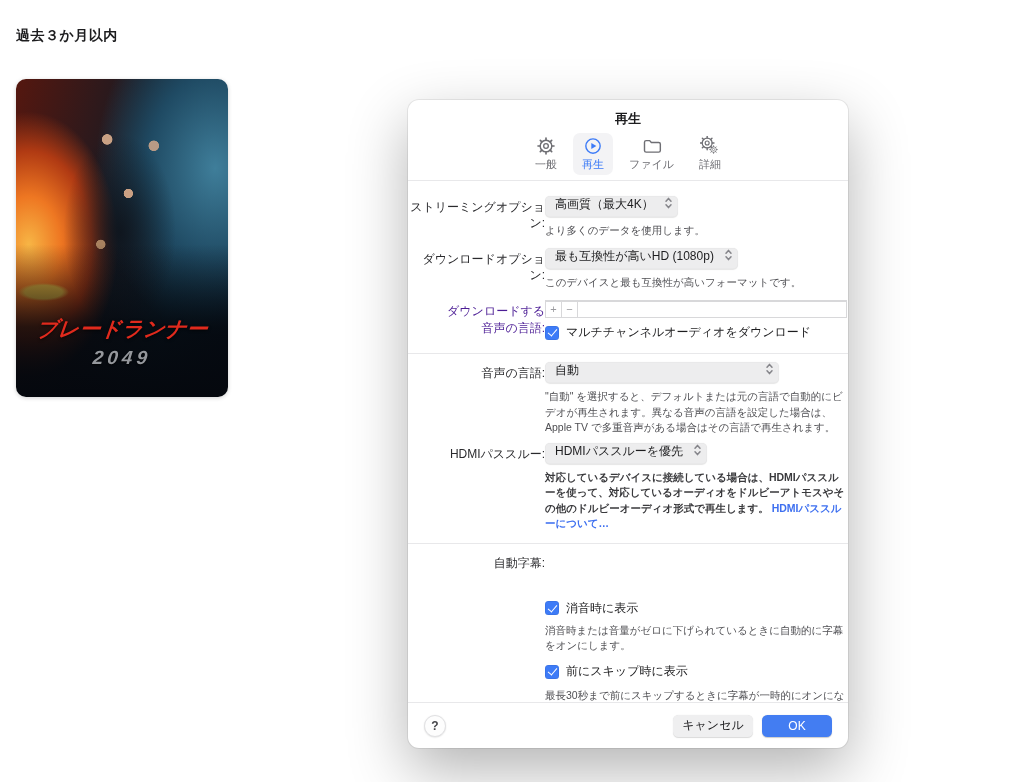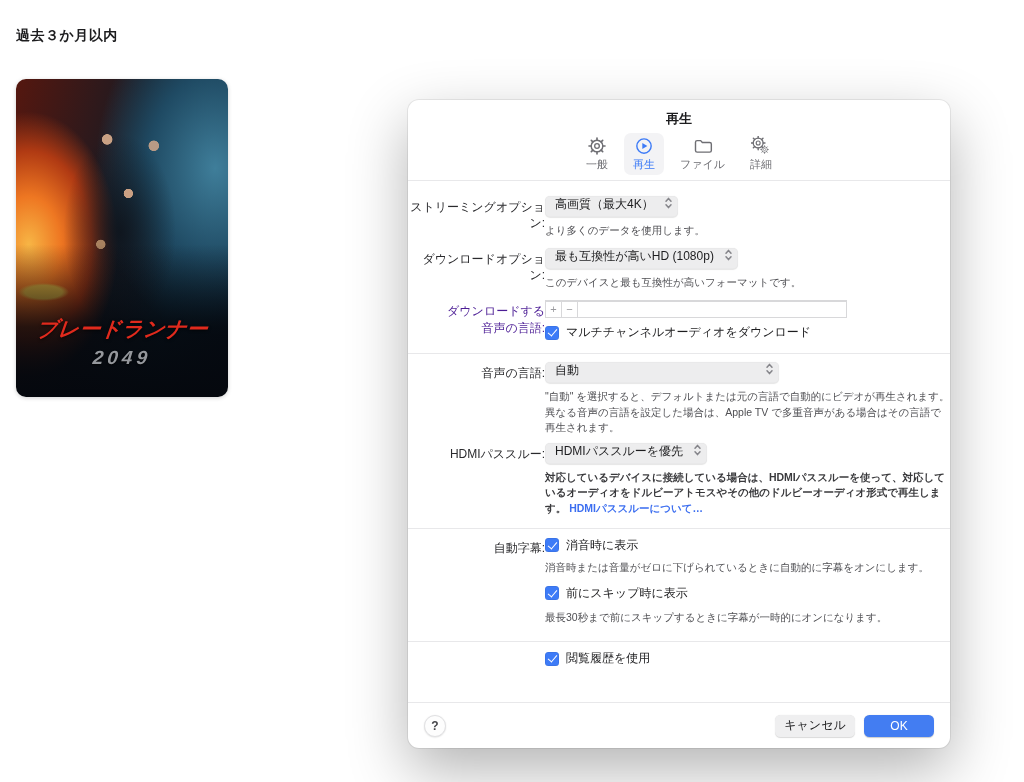--- a/index.html
+++ b/index.html
@@ -36,21 +36,21 @@
     white-space:nowrap;
   }
   .poster-subtitle {
     position:absolute; left:0; right:0; bottom:28px; text-align:center;
     font-size:19px; font-weight:800; font-style:italic; color:#94979c;
     letter-spacing:4px; transform:skewX(-6deg); text-shadow:0 1px 2px rgba(0,0,0,.8);
   }
 
   
   .dialog {
-    position:absolute; left:408px; top:100px; width:542px; height:648px;
+    position:absolute; left:408px; top:100px; width:440px; height:648px;
     background:#fff; border-radius:11px;
     box-shadow:0 0 0 1px rgba(0,0,0,.07), 0 22px 60px rgba(0,0,0,.30);
     display:flex; flex-direction:column;
   }
   .dialog-title { padding-top:10px; text-align:center; font-size:13px; font-weight:700; color:#1d1d1f; }
   .toolbar { display:flex; justify-content:center; gap:7px; padding:5px 0 5px; }
   .tool-item { display:flex; flex-direction:column; align-items:center; gap:1px; padding:3px 9px 3px; border-radius:7px; color:#6e6e73; cursor:pointer; }
   .tool-item.selected { background:#f3f3f5; color:var(--accent,#3d7bf7); }
   .tool-icon { width:20px; height:20px; display:block; }
   .tool-label { font-size:11px; }
@@ -67,21 +67,21 @@
   .select {
     display:inline-flex; gap:10px;
     background:#ededee; border-radius:5px; height:21px; padding:0 5px 0 10px;
     font-size:12px; color:#1d1d1f; cursor:pointer;
     box-shadow:0 .5px 1px rgba(0,0,0,.10), inset 0 0 0 .5px rgba(0,0,0,.03);
     white-space:nowrap;
   }
   .select.wide { width:234px; justify-content:space-between; }
   .chev { flex:none; display:block; }
 
-  .cbrow { display:flex; align-items:center; gap:7px; font-size:12px; color:#1d1d1f; cursor:pointer; }
+  .cbrow { display:flex; align-items:center; gap:7px; font-size:12px; color:#1d1d1f; cursor:pointer;margin-top:48px; }
   .checkbox {
     width:14px; height:14px; border-radius:3.5px; flex:none;
     background:var(--accent,#3d7bf7);
     display:flex; align-items:center; justify-content:center;
     box-shadow:inset 0 0 0 .5px rgba(0,0,0,.12);
   }
   .checkbox::after { content:""; width:4px; height:8px; border-right:1.8px solid #fff; border-bottom:1.8px solid #fff; transform:rotate(40deg); margin-top:-2px; }
 
   .listbox { width:302px; border:1px solid #d8d8da; background:#fff; }
   .listbox-items { min-height:38px; padding:1px 0; }

